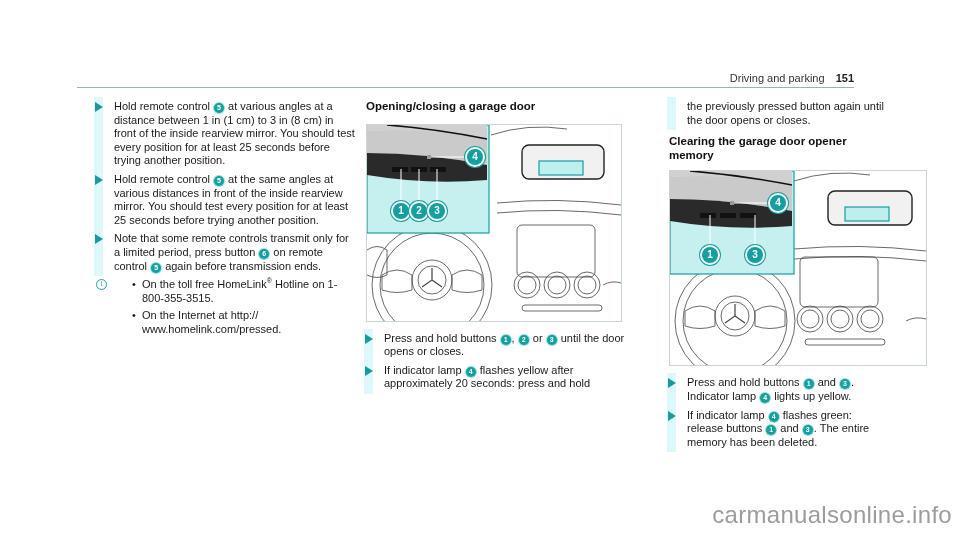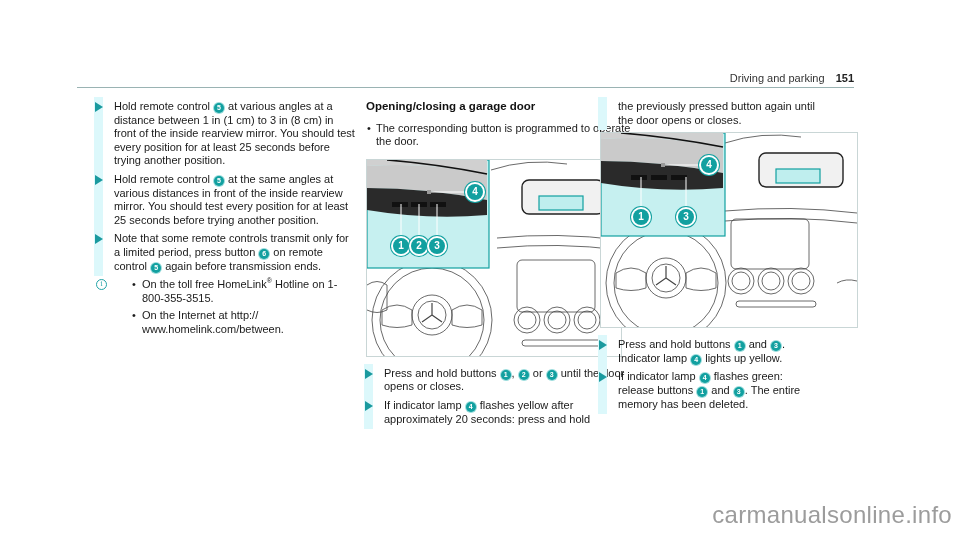--- a/index.html
+++ b/index.html
@@ -15,21 +15,21 @@
   }
   .running-header {
     position: absolute; right: 106px; top: 72px;
     font-size: 11px; color: #333; margin-left: 24px;
   }
   .running-header .pg { font-weight: bold; margin-left: 8px; color: #222; }
 
   .col { position: absolute; top: 100px; font-size: 11px; line-height: 13.6px; }
   .col-left { left: 96px; width: 260px; }
   .col-mid { left: 366px; width: 276px; }
-  .col-right { left: 600px; width: 220px; }
+  .col-right { left: 669px; width: 220px; }
 
   .step { position: relative; padding-left: 18px; margin-bottom: 5px; }
   .step::before {
     content: ""; position: absolute; left: -2px; top: -3px; bottom: -3px; width: 9px;
     background: #dcf8fb;
   }
   .step .tri {
     position: absolute; left: -1px; top: 2px; width: 0; height: 0;
     border-left: 8px solid #1a9a9f; border-top: 5px solid transparent; border-bottom: 5px solid transparent;
   }
@@ -82,31 +82,28 @@
 <div class="col col-left">
   <div id="left-steps">
       <div class="step"><span class="tri"></span>Hold remote control <span class="num">5</span> at various angles at a distance between 1 in (1 cm) to 3 in (8 cm) in front of the inside rearview mirror. You should test every position for at least 25 seconds before trying another position.</div>
       <div class="step"><span class="tri"></span>Hold remote control <span class="num">5</span> at the same angles at various distances in front of the inside rearview mirror. You should test every position for at least 25 seconds before trying another position.</div>
       <div class="step"><span class="tri"></span>Note that some remote controls transmit only for a limited period, press button <span class="num">6</span> on remote control <span class="num">5</span> again before transmission ends.</div>
     </div>
   <div class="info">
     <span class="i-icon">i</span>
     <ul class="bullets" id="info-bullets">
         <li>On the toll free HomeLink<span class="sup">®</span> Hotline on 1-800-355-3515.</li>
-        <li>On the Internet at http:// www.homelink.com/between.</li>
+        <li>On the Internet at http:// www.homelink.com/pressed.</li>
       </ul>
   </div>
 </div>
 
 <div class="col col-mid">
   <h3>Opening/closing a garage door</h3>
   <div class="req">
-    <ul>
-      <li>The corresponding button is programmed to operate the door.</li>
-    </ul>
   </div>
   <div class="figure">
     <svg width="254" height="196" viewBox="0 0 254 196">
 
       <g fill="none" stroke="#444" stroke-width="0.8">
         <path d="M40 0 Q60 10 70 20"></path>
         <path d="M124 10 Q160 -2 200 4"></path>
         <rect x="155" y="20" width="82" height="34" rx="7" stroke="#222" stroke-width="1.4" fill="#f1f1f1"></rect>
         <path d="M130 78 Q190 72 254 80"></path>
         <path d="M130 88 Q190 82 254 90"></path>
@@ -157,20 +154,21 @@
       <div class="step"><span class="tri"></span>Press and hold buttons <span class="num">1</span>, <span class="num">2</span> or <span class="num">3</span> until the door opens or closes.</div>
       <div class="step"><span class="tri"></span>If indicator lamp <span class="num">4</span> flashes yellow after approximately 20 seconds: press and hold</div>
     </div>
 </div>
 
 <div class="col col-right">
   <div class="step nomarker">
     
     <span>the previously pressed button again until the door opens or closes.</span>
   </div>
+  <h3 style="margin-top:8px;">Clearing the garage door opener memory</h3>
   <div class="figure" style="width:256px;height:194px;margin-top:0;">
     <svg width="256" height="194" viewBox="0 0 256 194">
       <g fill="none" stroke="#444" stroke-width="0.8">
         <path d="M124 10 Q160 -2 200 4"></path>
         <rect x="158" y="20" width="84" height="34" rx="7" stroke="#222" stroke-width="1.4" fill="#f1f1f1"></rect>
         <path d="M124 78 Q190 72 256 80"></path>
         <path d="M124 88 Q190 82 256 90"></path>
         <rect x="130" y="86" width="78" height="50" rx="5"></rect>
         <circle cx="140" cy="148" r="13"></circle>
           <circle cx="140" cy="148" r="9"></circle>

